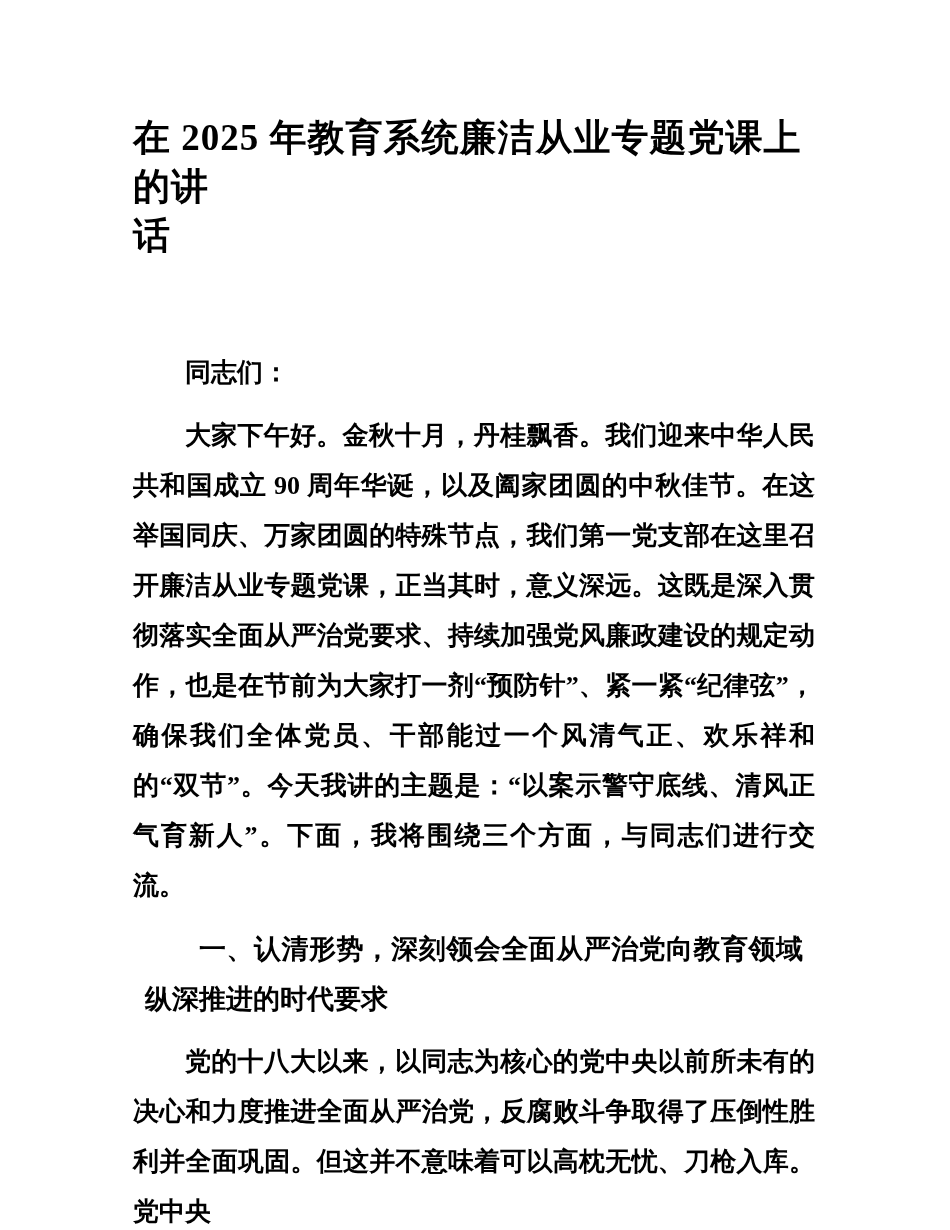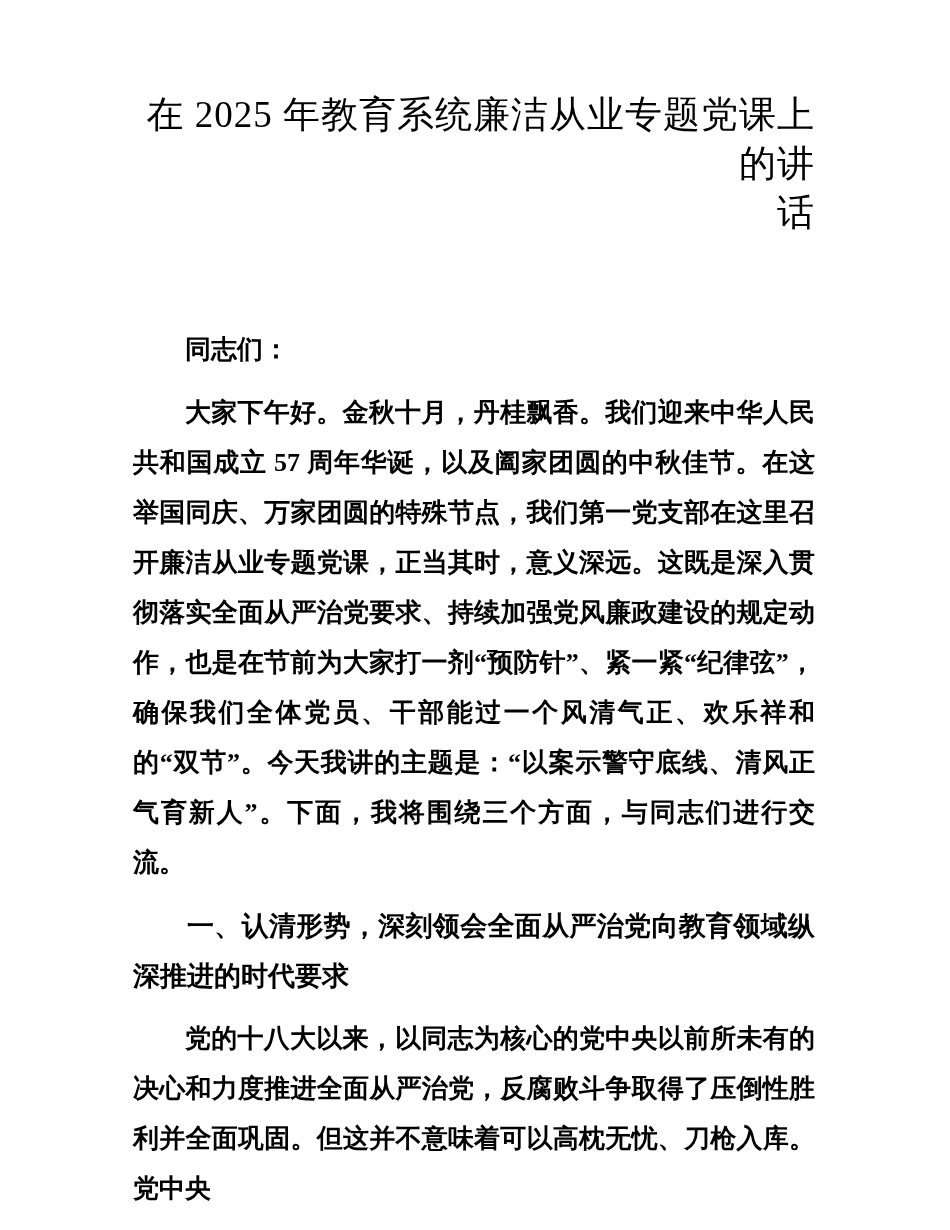--- a/index.html
+++ b/index.html
@@ -12,24 +12,24 @@
     width: 950px;
     height: 1230px;
     background: #ffffff;
     color: #000000;
     overflow: hidden;
   }
   .content {
     margin: 0 135px 0 133px; 
   }
   .doc-title {
-    margin-top: 90px;
-    text-align: right;
+    margin-top: 113px;
+    text-align: left;
     font-family: "Liberation Serif", "DejaVu Serif", serif;
-    font-weight: 400;
+    font-weight: 700;
     font-size: 37px;
     line-height: 49px;
     letter-spacing: 1px;
   }
   .para {
     font-family: "Liberation Serif", "DejaVu Serif", serif;
     font-size: 26px;
     line-height: 50px;
     text-indent: 2em;
     text-align: justify;
@@ -39,36 +39,36 @@
   .salutation {
     margin-top: 88px;
   }
   .heading {
     font-family: "Liberation Sans", "DejaVu Sans", sans-serif;
     font-weight: 700;
     font-size: 27px;
     line-height: 50px;
     text-indent: 2em;
     text-align: justify;
-    margin: 13px 0;
+    margin: 13px 12px;
   }
 </style>
 </head>
 <body>
 
 <div class="page">
   <div class="content">
 
     <div class="doc-title">
       <div>在 2025 年教育系统廉洁从业专题党课上的讲</div>
       <div>话</div>
     </div>
 
     <p class="para salutation">同志们：</p>
 
-    <p class="para">大家下午好。金秋十月，丹桂飘香。我们迎来中华人民共和国成立 57 周年华诞，以及阖家团圆的中秋佳节。在这举国同庆、万家团圆的特殊节点，我们第一党支部在这里召开廉洁从业专题党课，正当其时，意义深远。这既是深入贯彻落实全面从严治党要求、持续加强党风廉政建设的规定动作，也是在节前为大家打一剂“预防针”、紧一紧“纪律弦”，确保我们全体党员、干部能过一个风清气正、欢乐祥和的“双节”。今天我讲的主题是：“以案示警守底线、清风正气育新人”。下面，我将围绕三个方面，与同志们进行交流。</p>
+    <p class="para">大家下午好。金秋十月，丹桂飘香。我们迎来中华人民共和国成立 90 周年华诞，以及阖家团圆的中秋佳节。在这举国同庆、万家团圆的特殊节点，我们第一党支部在这里召开廉洁从业专题党课，正当其时，意义深远。这既是深入贯彻落实全面从严治党要求、持续加强党风廉政建设的规定动作，也是在节前为大家打一剂“预防针”、紧一紧“纪律弦”，确保我们全体党员、干部能过一个风清气正、欢乐祥和的“双节”。今天我讲的主题是：“以案示警守底线、清风正气育新人”。下面，我将围绕三个方面，与同志们进行交流。</p>
 
     <p class="heading">一、认清形势，深刻领会全面从严治党向教育领域纵深推进的时代要求</p>
 
     <p class="para">党的十八大以来，以同志为核心的党中央以前所未有的决心和力度推进全面从严治党，反腐败斗争取得了压倒性胜利并全面巩固。但这并不意味着可以高枕无忧、刀枪入库。党中央</p>
 
   </div>
 </div>
 
 </body></html>

